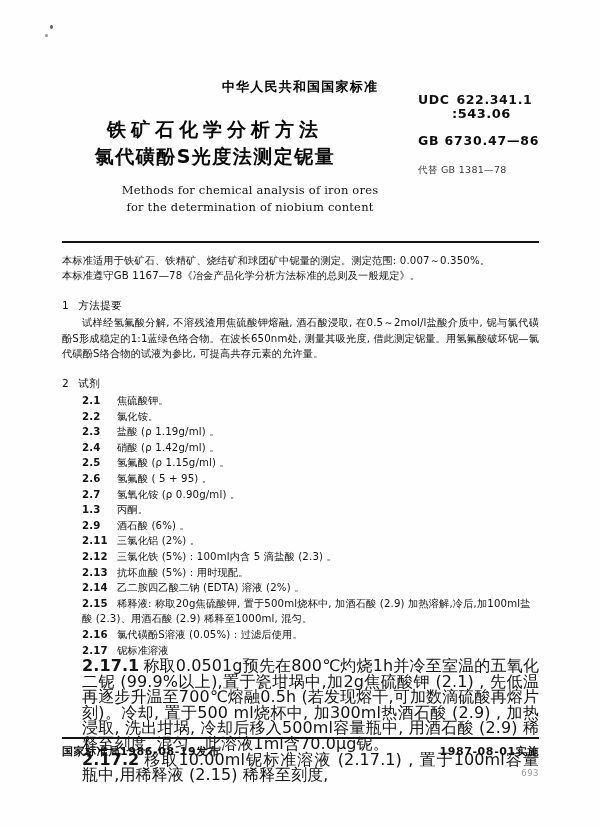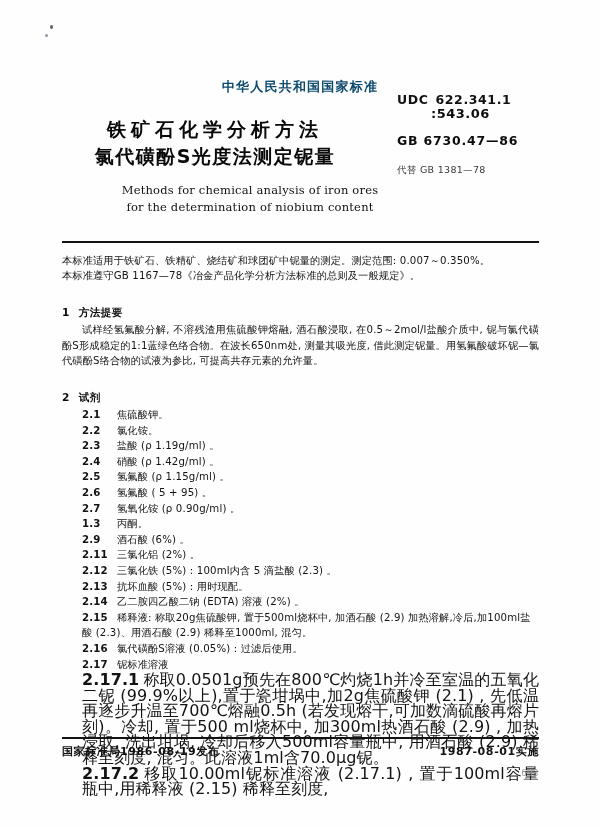--- a/index.html
+++ b/index.html
@@ -33,21 +33,21 @@
 
   
   .hdr-national {
     position: absolute;
     left: 0; top: 78px;
     width: 600px;
     text-align: center;
     font-size: 13px;
     letter-spacing: 1.2px;
     font-weight: bold;
-    color: #0c4a6e;
+    color: #000000;
   }
   .title-block {
     position: absolute;
     left: 0; top: 116px;
     width: 430px;
     text-align: center;
   }
   .title-cn-1 {
     font-size: 19px;
     font-weight: bold;
@@ -57,21 +57,21 @@
   }
   .title-cn-2 {
     font-size: 19px;
     font-weight: bold;
     letter-spacing: 1.5px;
     line-height: 28px;
     color: #0a0a0a;
   }
   .code-block {
     position: absolute;
-    left: 397px; top: 92px;
+    left: 418px; top: 92px;
     width: 175px;
     text-align: left;
   }
   .udc-row {
     font-size: 12.5px;
     font-weight: bold;
     letter-spacing: .6px;
     color: #111;
     white-space: nowrap;
   }
@@ -135,22 +135,22 @@
   .para {
     font-size: 10.2px;
     line-height: 15.2px;
     text-align: justify;
     color: #131313;
     letter-spacing: .15px;
   }
   .para.indent { text-indent: 20px; }
   .sec-head {
     font-size: 10.6px;
-    font-weight: bold;
-    margin-top: 23px;
+    font-weight: normal;
+    margin-top: 16px;
     margin-bottom: 2px;
     letter-spacing: .4px;
   }
   .sec-head .num { margin-right: 9px; }
 
   .reagent-list { margin-top: 2px; }
   .reagent {
     font-size: 10.2px;
     line-height: 15.6px;
     color: #131313;

